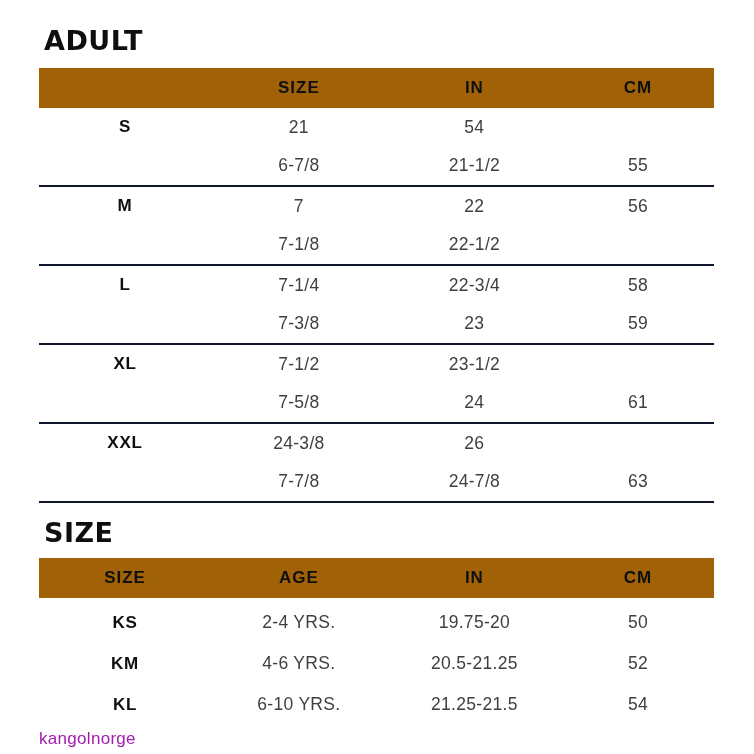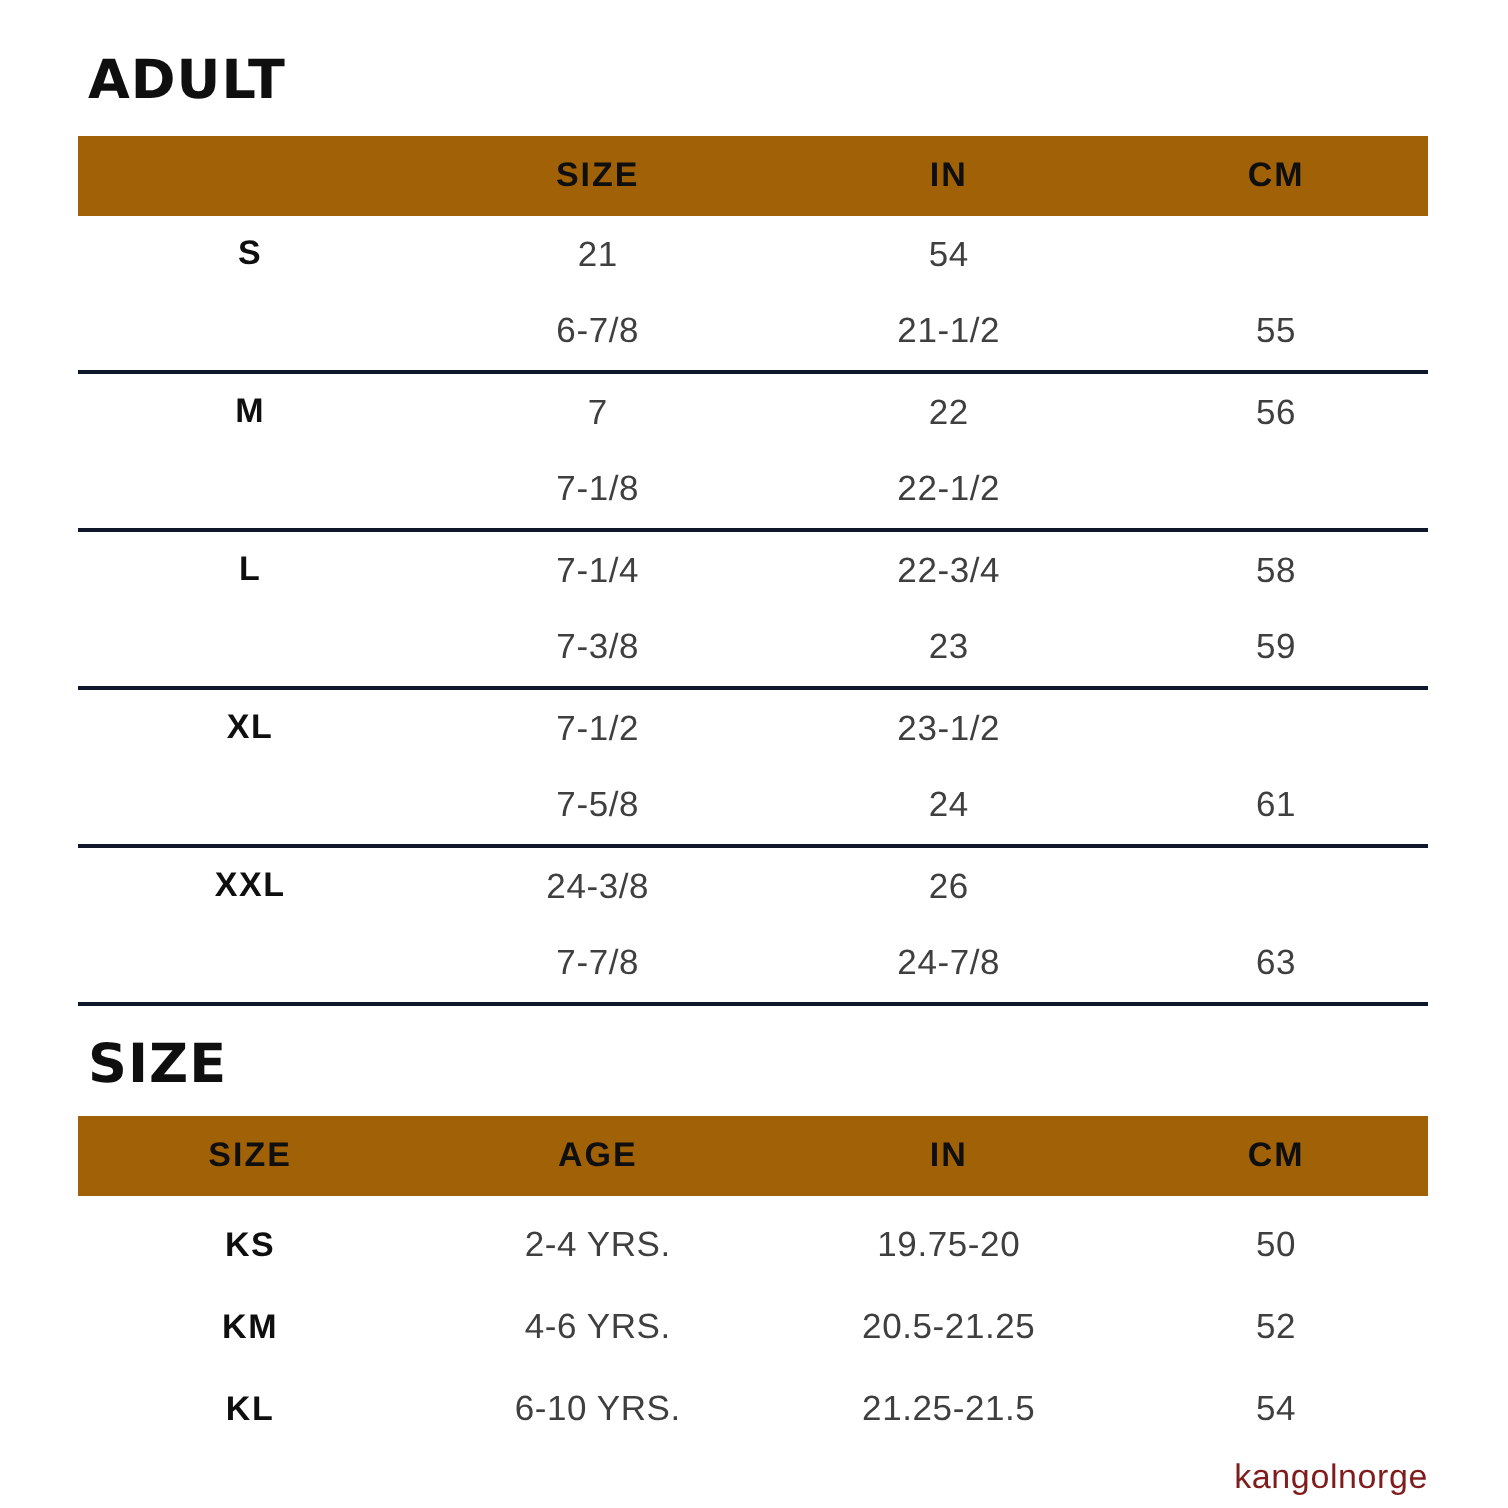--- a/index.html
+++ b/index.html
@@ -59,24 +59,24 @@
   .kids-table .tbody { margin-top: 4px; }
   .tr .label-cell {
     font-weight: 700;
     font-size: 17px;
     letter-spacing: 0.8px;
     color: #0f0f0f;
   }
   .group-end { border-bottom: 2px solid #0f172a; }
   .brand-footer {
     margin-top: 2px;
-    text-align: right;
+    text-align: left;
     font-size: 17px;
     line-height: 24px;
-    color: #7f1d1d;
+    color: #a21caf;
     letter-spacing: 0.3px;
   }
 </style>
 </head>
 <body>
 
 <div class="page">
 
   <h1 class="section-title">ADULT</h1>
 

